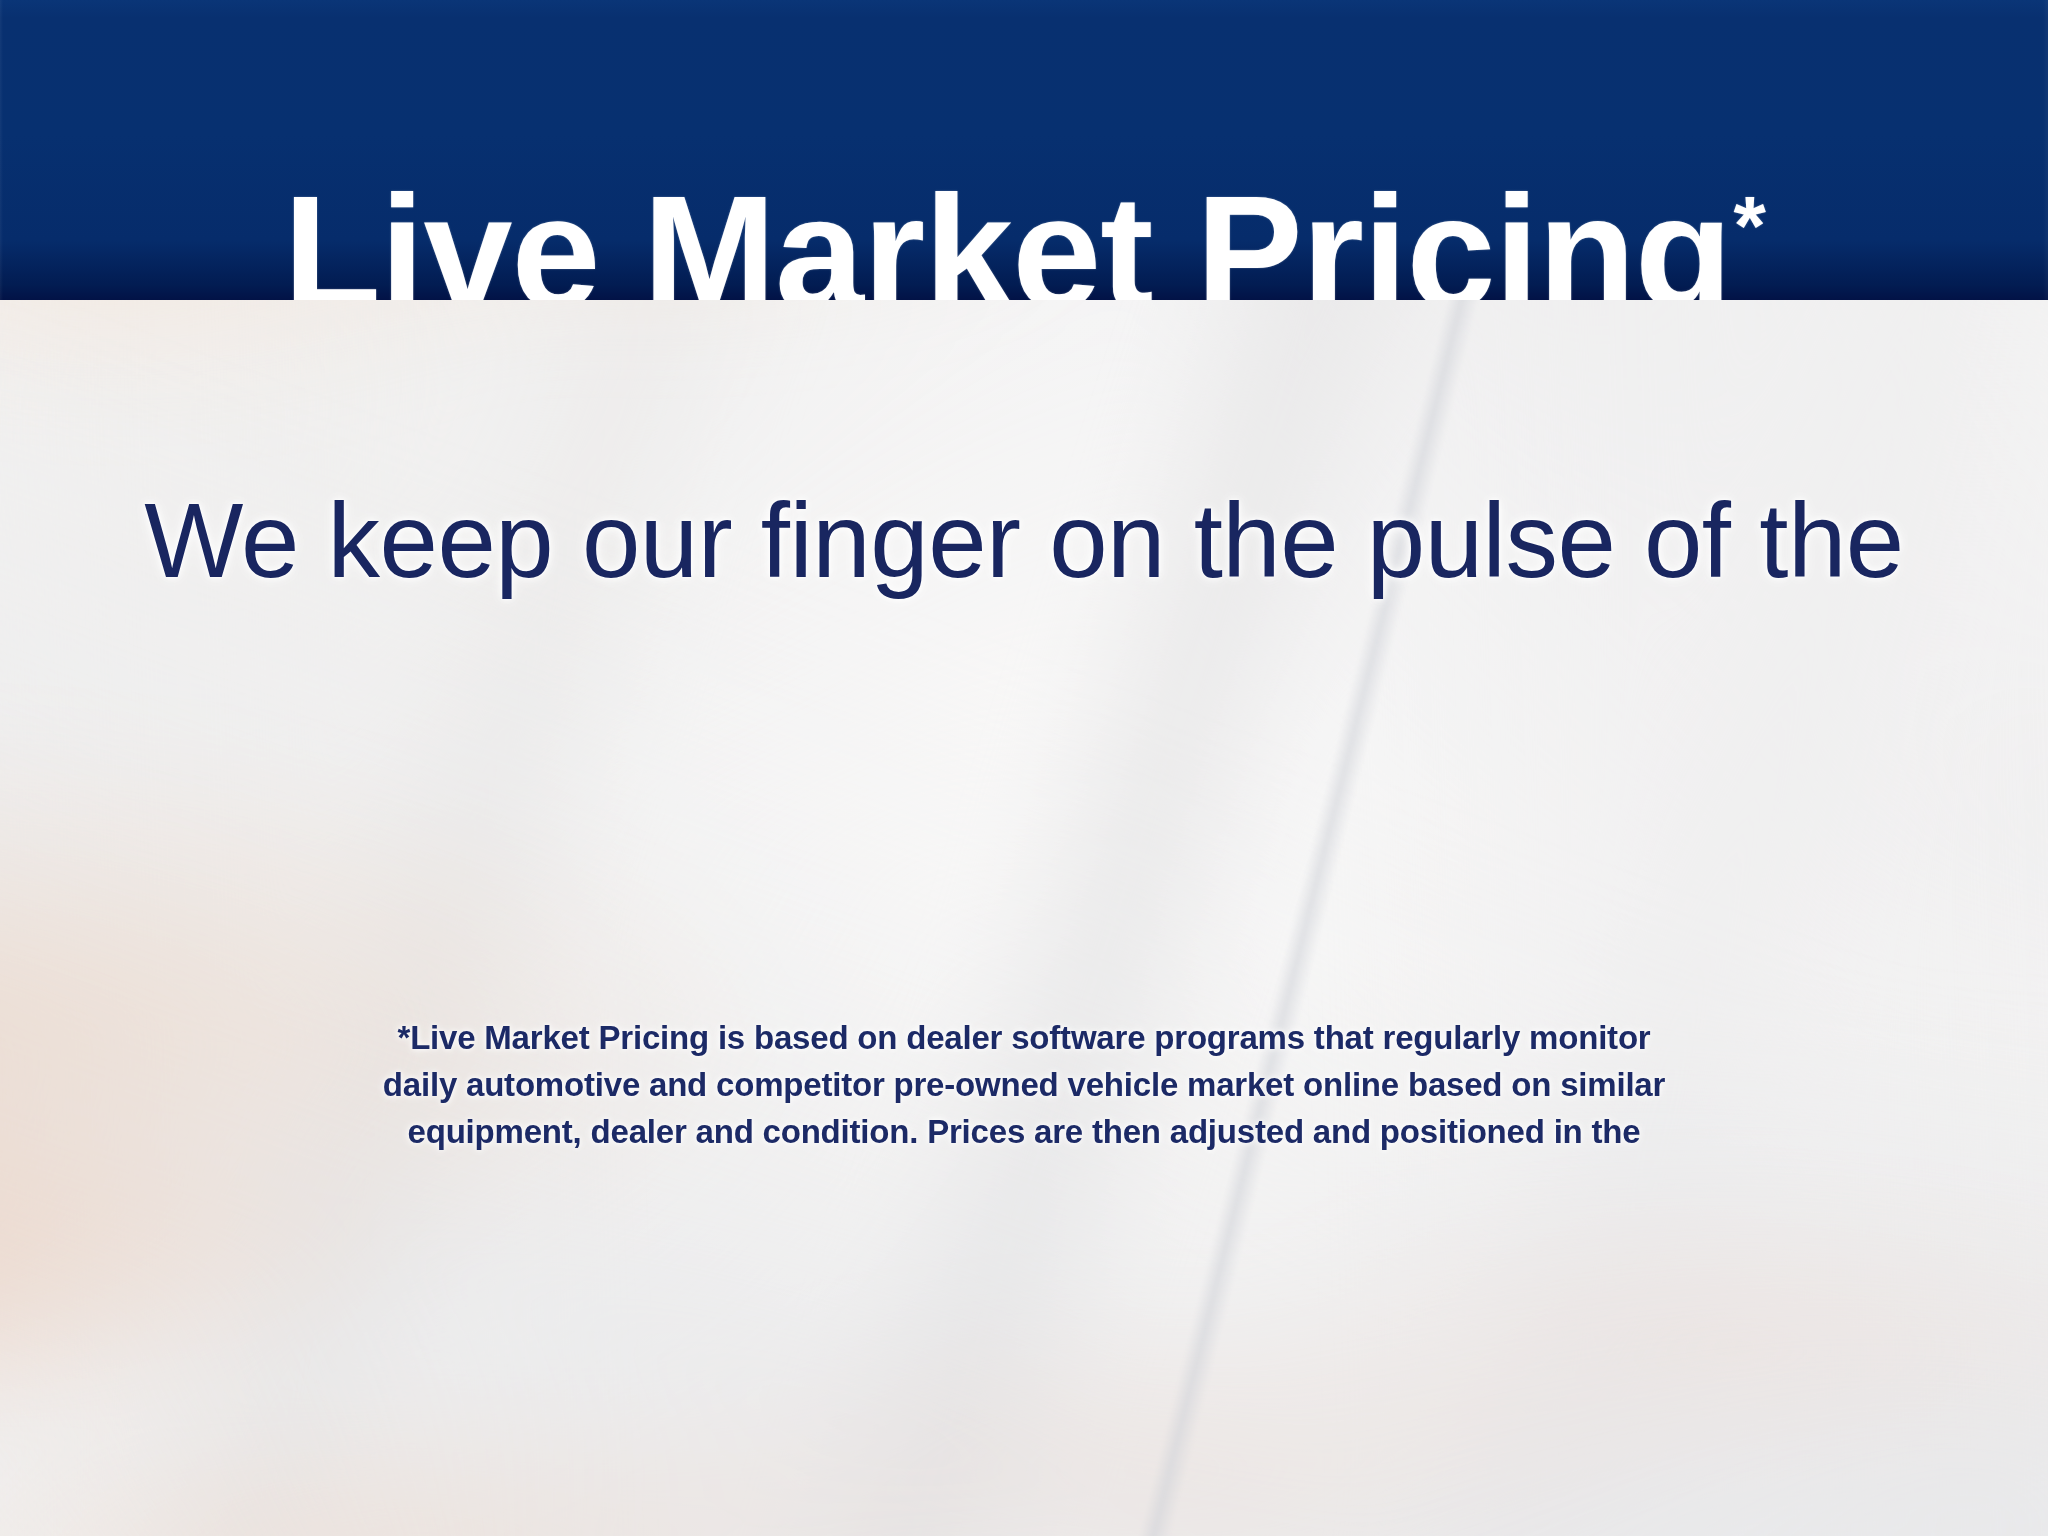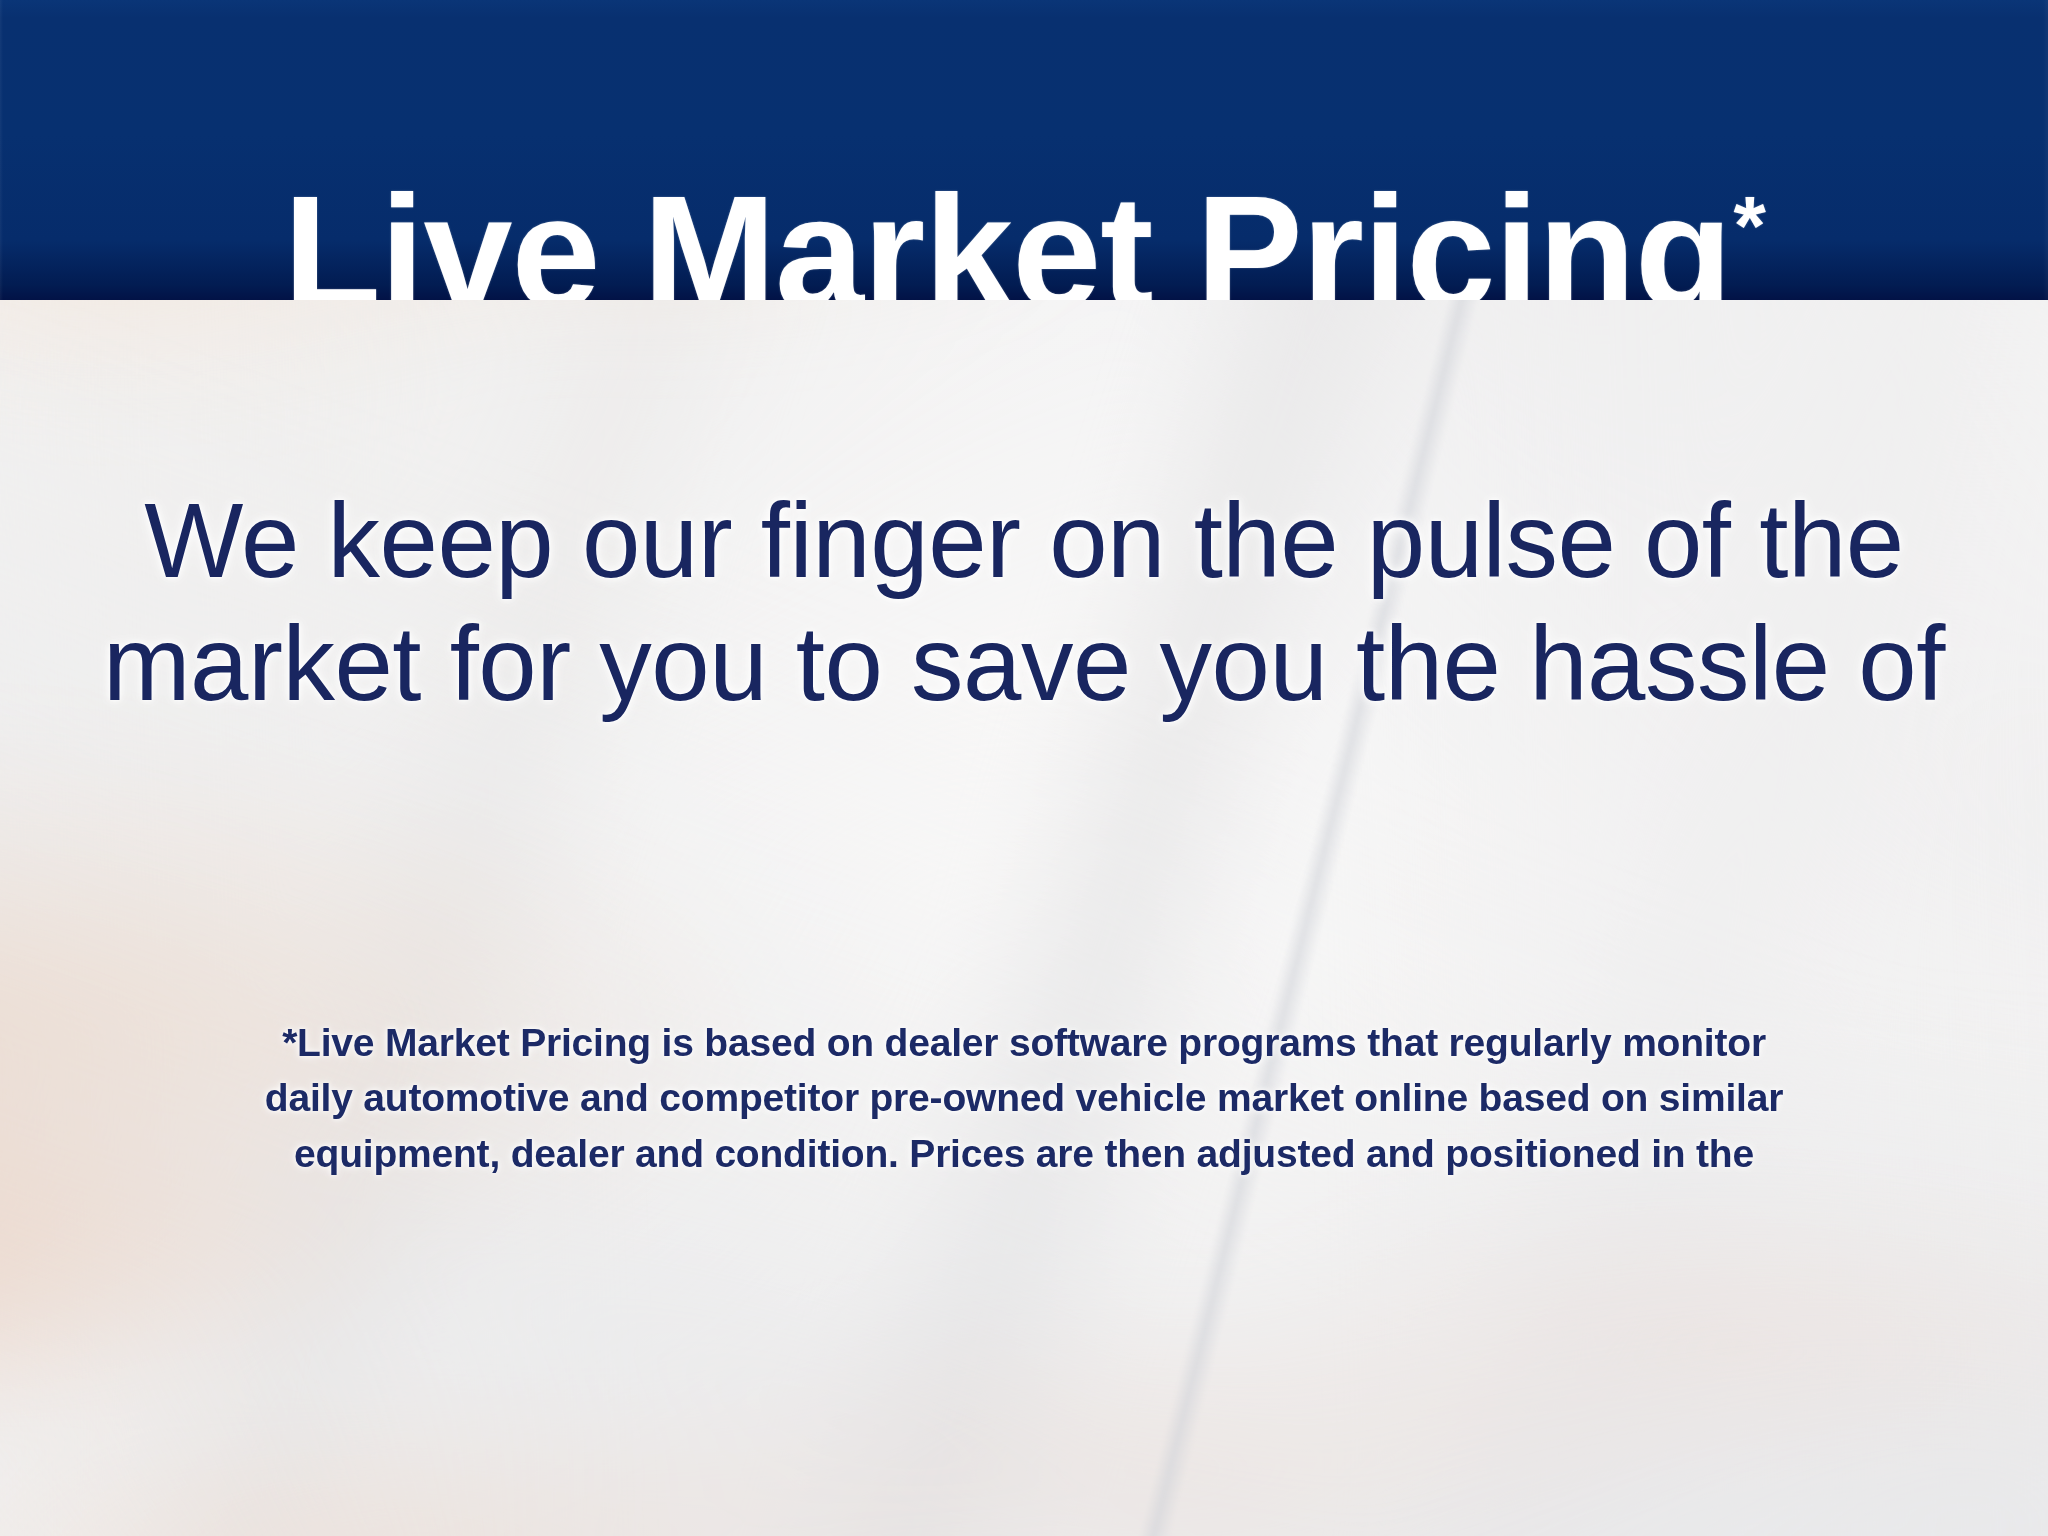--- a/index.html
+++ b/index.html
@@ -191,21 +191,21 @@
   }
   #headline .hl-line { display: block; }
 
   #fineprint {
     position: absolute;
     left: 0;
     top: 715px;
     width: 2048px;
     text-align: center;
     color: #1c2a66;
-    font-size: 39px;
+    font-size: 33px;
     line-height: 1.42;
     font-weight: 700;
     letter-spacing: -0.2px;
     text-shadow:
       0 0 10px rgba(255,255,255,0.95),
       0 0 5px rgba(255,255,255,0.9);
   }
   #fineprint .fp-line { display: block; }
 </style>
 </head>
@@ -227,21 +227,20 @@
     <h1 id="banner-title">
         <span>Live Market Pricing</span>
         <span class="star">*</span>
       </h1>
   </div>
 
   <div id="content">
 
     <div id="headline">
       <span class="hl-line">We keep our finger on the pulse of the</span>
-      <span class="hl-line">market for you to save you the hassle of</span>
     </div>
 
     <div id="fineprint">
       <span class="fp-line">*Live Market Pricing is based on dealer software programs that regularly monitor</span>
       <span class="fp-line">daily automotive and competitor pre-owned vehicle market online based on similar</span>
       <span class="fp-line">equipment, dealer and condition. Prices are then adjusted and positioned in the</span>
     </div>
 
   </div>
 </div>

